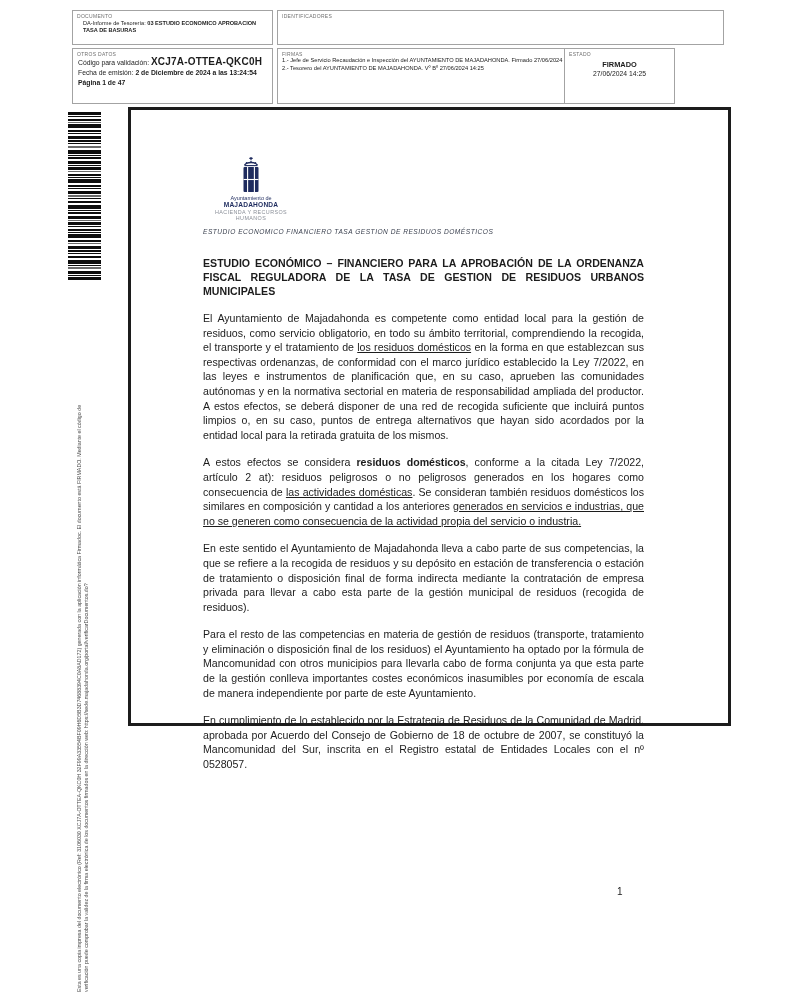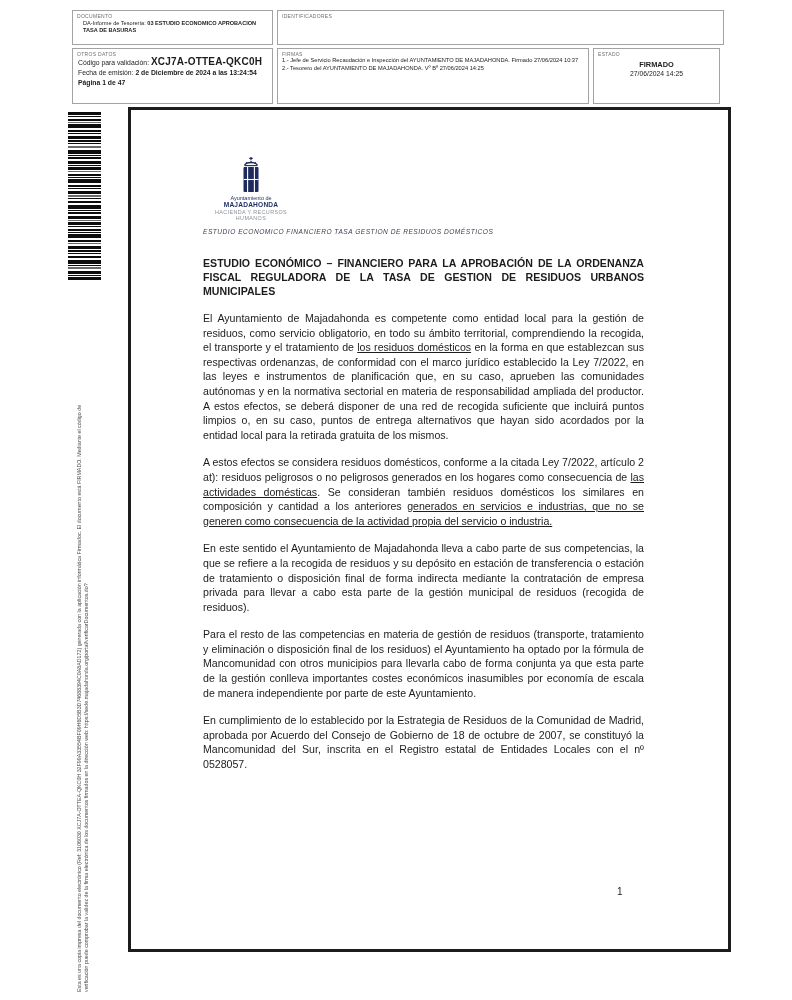--- a/index.html
+++ b/index.html
@@ -7,60 +7,60 @@
           font-family:"Liberation Sans", sans-serif;color:#1c1c1c;}
 
   
   .hdr{position:absolute;left:72px;top:10px;width:652px;height:94px;}
   .box{position:absolute;border:1px solid #a3a3a3;background:#fff;box-sizing:border-box;}
   .box-label{font-size:5px;color:#6f6f6f;letter-spacing:.3px;padding:2px 0 0 4px;}
   .box-documento{left:0;top:0;width:201px;height:35px;}
   .box-ident{left:205px;top:0;width:447px;height:35px;}
   .box-otros{left:0;top:38px;width:201px;height:56px;}
   .box-firmas{left:205px;top:38px;width:312px;height:56px;}
-  .box-estado{left:521px;top:38px;width:127px;height:56px;}
+  .box-estado{left:492px;top:38px;width:111px;height:56px;}
   .doc-value{font-size:5.6px;font-weight:bold;line-height:7px;padding:1px 10px 0 10px;}
   .doc-prefix{font-weight:normal;}
   .otros-line{font-size:6.8px;line-height:10px;padding-left:5px;white-space:nowrap;}
   .otros-line .code{font-size:10px;font-weight:bold;letter-spacing:.2px;}
   .otros-line b{font-weight:bold;}
   .firma-item{font-size:5.7px;line-height:7.5px;padding-left:4px;white-space:nowrap;}
   .estado-val{font-size:7.4px;font-weight:bold;text-align:center;margin-top:3px;}
   .estado-dt{font-size:6.8px;text-align:center;margin-top:1px;}
 
   
   .barcode{position:absolute;left:68px;top:112px;width:33px;height:170px;overflow:hidden;}
   .barcode .bar{width:100%;}
 
   
   .side-text{position:absolute;left:76px;top:992px;width:704px;
              transform:rotate(-90deg);transform-origin:0 0;}
   .side-line{font-size:5.3px;line-height:7px;color:#4a4a4a;white-space:nowrap;}
 
   
-  .page{position:absolute;left:128px;top:107px;width:603px;height:845px;
+  .page{position:absolute;left:128px;top:107px;width:603px;height:619px;
         border:3px solid #1c1c1c;background:#fff;box-sizing:border-box;}
   .content{position:absolute;left:72px;top:46px;width:441px;}
 
   .logo{margin-left:8px;width:80px;text-align:center;}
   .logo svg{display:block;margin:0 auto;}
   .logo-pre{font-size:5.5px;color:#1e2b5e;margin-top:1px;}
   .logo-name{font-size:6.6px;font-weight:bold;color:#1e2b5e;letter-spacing:.2px;}
   .logo-dept{font-size:5.4px;color:#8a8f98;letter-spacing:.4px;margin-top:1px;width:86px;margin-left:-3px;line-height:6px;}
 
   .caption{margin-top:7px;font-size:6.6px;font-style:italic;color:#3c4250;letter-spacing:.5px;}
 
   .title{margin-top:21px;font-size:10.6px;font-weight:bold;line-height:14px;text-align:justify;}
 
   .section{margin-top:37px;font-size:10.6px;padding-left:28px;}
   .section .num{margin-right:10px;}
 
   .para{font-size:10.6px;line-height:14.6px;text-align:justify;margin:13px 0 0 0;}
   .para .u{text-decoration:underline;}
-  .para .b{font-weight:normal;}
+  .para .b{font-weight:bold;}
 
   .pagenum{position:absolute;left:486px;top:776px;font-size:10px;}
 </style>
 </head>
 <body>
 
 <div class="screen">
 
   <div class="hdr">
     <div class="box box-documento">

